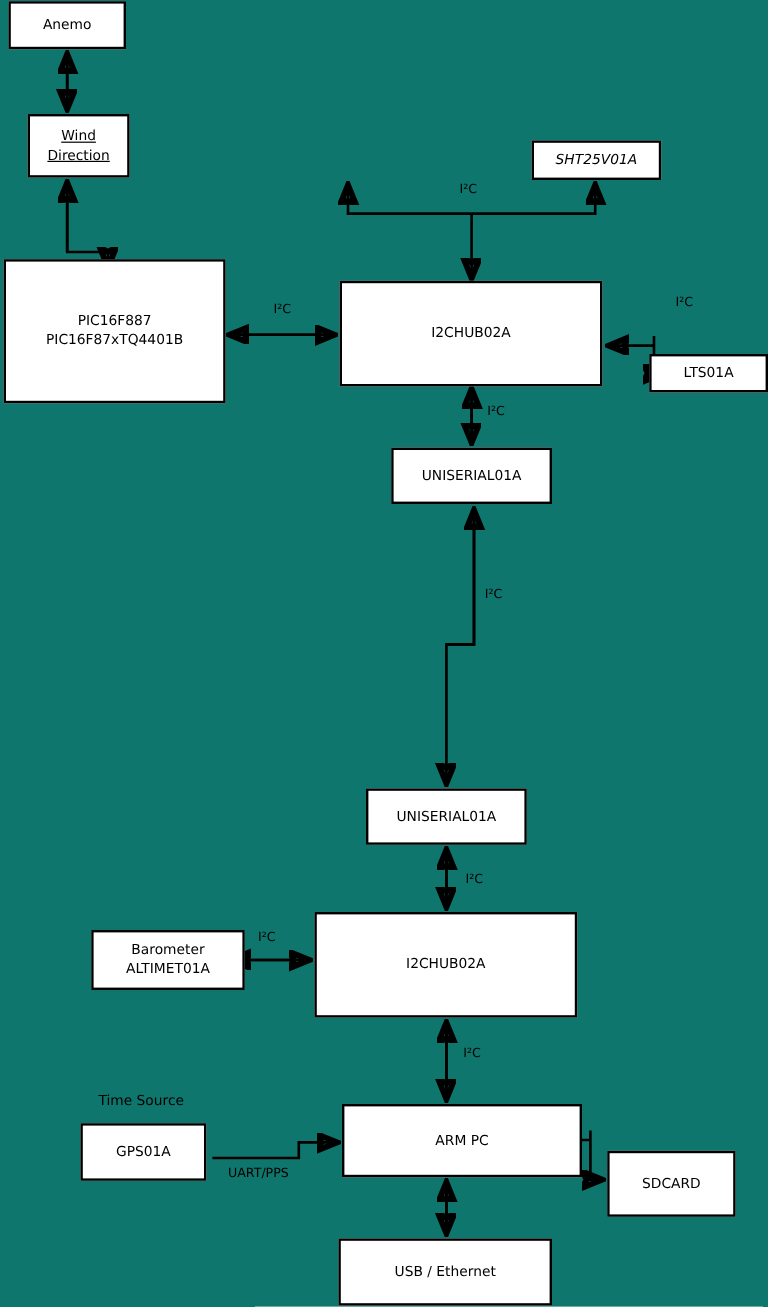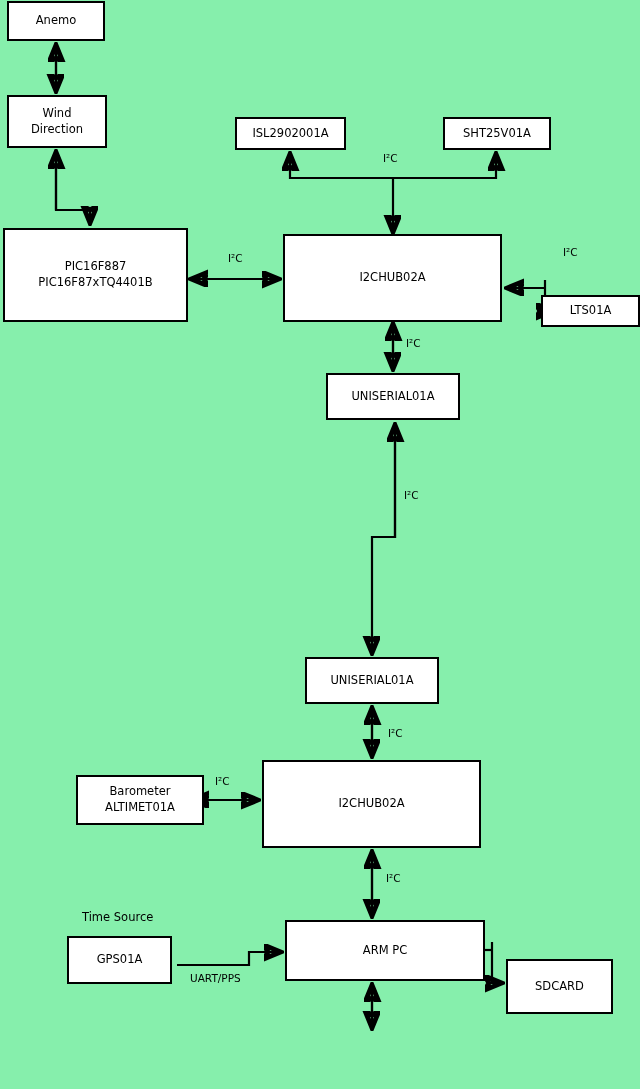--- a/index.html
+++ b/index.html
@@ -5,21 +5,21 @@
 <style>
   html, body {
     margin: 0;
     padding: 0;
     background: #ffffff;
   }
   #diagram-root {
     position: relative;
     width: 640px;
     height: 1089px;
-    background: #86efac;
+    background: #0f766e;
     font-family: "DejaVu Sans", "Liberation Sans", sans-serif;
     overflow: hidden;
   }
   .node {
     position: absolute;
     box-sizing: border-box;
     border: 2px solid #000000;
     background: #ffffff;
     display: flex;
     align-items: center;
@@ -113,35 +113,32 @@
     <path d="M492,942 L492,983 L501,983" marker-end="url(#ah)"></path>
 
     <line x1="372" y1="986" x2="372" y2="1027" marker-end="url(#ah)"></line>
     <line x1="372" y1="1027" x2="372" y2="986" marker-end="url(#ah)"></line>
   </svg>
 
   <div class="node" style="left:7px; top:1px; width:98px; height:40px;">
     <span class="node-label">Anemo</span>
   </div>
 
-  <div class="node" style="left:7px; top:95px; width:100px; height:53px;">
+  <div class="node" style="left:23px; top:95px; width:85px; height:53px;text-decoration:underline;">
     <span class="node-label">Wind
 Direction</span>
   </div>
 
-  <div class="node" style="left:3px; top:228px; width:185px; height:94px;">
+  <div class="node" style="left:3px; top:216px; width:185px; height:120px;">
     <span class="node-label">PIC16F887
 PIC16F87xTQ4401B</span>
   </div>
 
-  <div class="node" style="left:235px; top:117px; width:111px; height:33px;">
-    <span class="node-label">ISL2902001A</span>
-  </div>
-
-  <div class="node" style="left:443px; top:117px; width:108px; height:33px;">
+
+  <div class="node" style="left:443px; top:117px; width:108px; height:33px;font-style:italic;">
     <span class="node-label">SHT25V01A</span>
   </div>
 
   <div class="node" style="left:283px; top:234px; width:219px; height:88px;">
     <span class="node-label">I2CHUB02A</span>
   </div>
 
   <div class="node" style="left:541px; top:295px; width:99px; height:32px;">
     <span class="node-label">LTS01A</span>
   </div>
@@ -168,20 +165,23 @@
   </div>
 
   <div class="node" style="left:285px; top:920px; width:200px; height:61px;">
     <span class="node-label">ARM PC</span>
   </div>
 
   <div class="node" style="left:506px; top:959px; width:107px; height:55px;">
     <span class="node-label">SDCARD</span>
   </div>
 
+  <div class="node" style="left:282px; top:1032px; width:178px; height:56px;">
+    <span class="node-label">USB / Ethernet</span>
+  </div>
 
   <div class="edge-label" style="left:228px; top:252px;">I²C</div>
 
   <div class="edge-label" style="left:383px; top:152px;">I²C</div>
 
   <div class="edge-label" style="left:563px; top:246px;">I²C</div>
 
   <div class="edge-label" style="left:406px; top:337px;">I²C</div>
 
   <div class="edge-label" style="left:404px; top:489px;">I²C</div>

